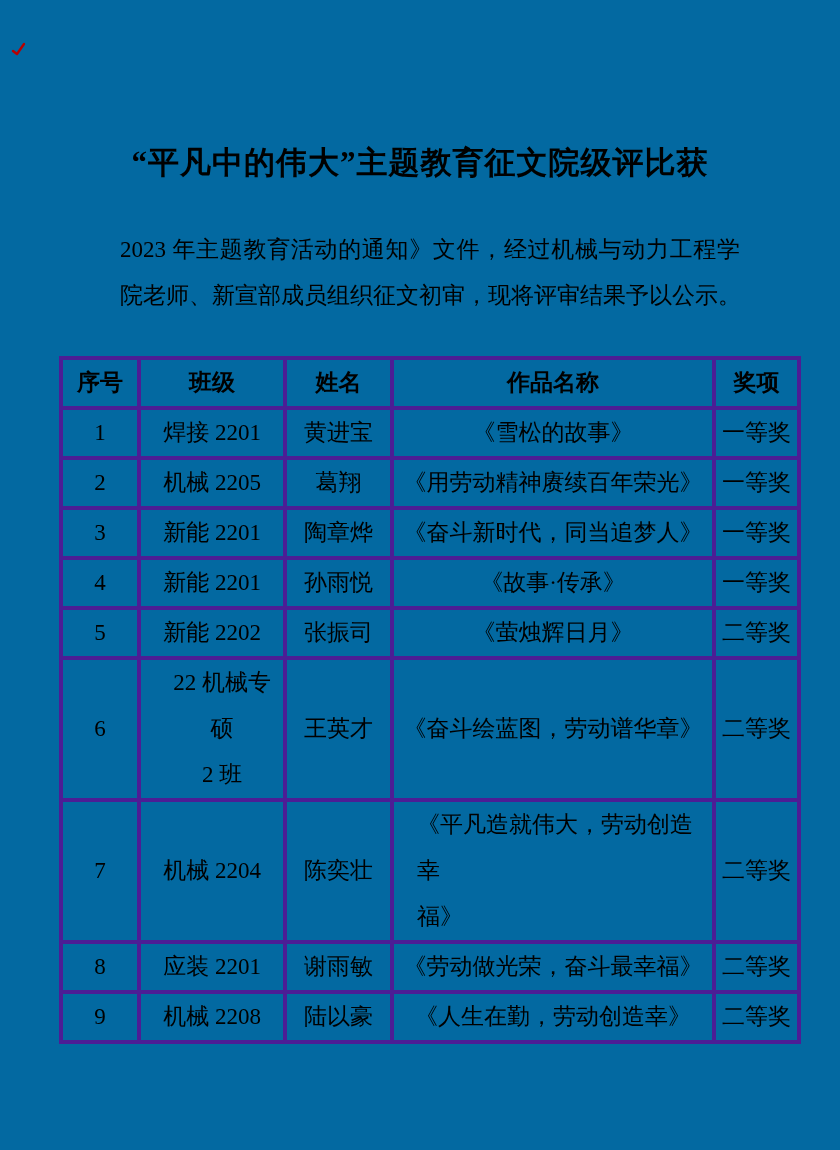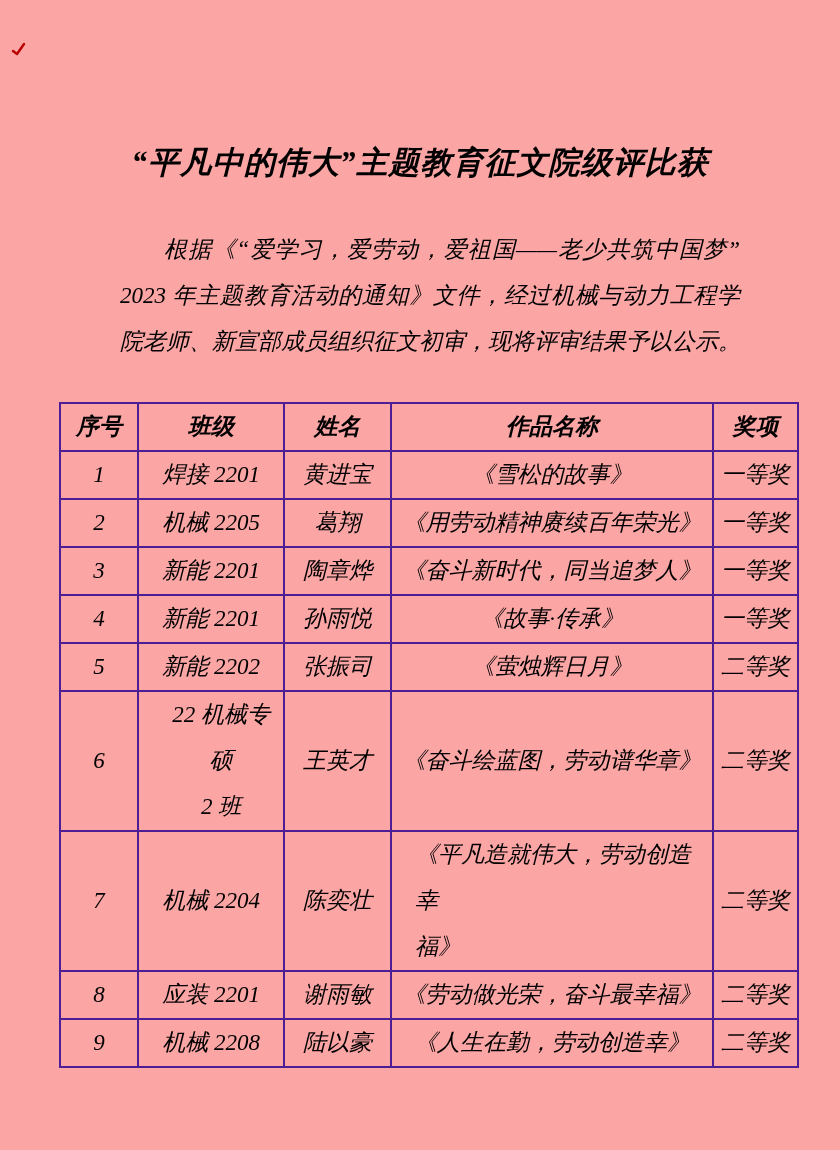--- a/index.html
+++ b/index.html
@@ -1,23 +1,22 @@
 <!DOCTYPE html>
 <html><head>
 <meta charset="utf-8">
 <style>
   html,body{margin:0;padding:0;background:#ffffff;}
   .page{
     position:relative;
     width:840px;height:1150px;
-    background:#fca5a5;
+    background:#0369a1;
     overflow:hidden;
     font-family:"Liberation Serif","DejaVu Serif",serif;
     color:#000;
-    font-style:italic;
   }
   .red-mark{position:absolute;left:10px;top:40px;width:18px;height:18px;}
   .title{
     margin:135px auto 0;
     width:680px;
     text-align:center;
     font-weight:bold;
     font-size:31px;
     line-height:56px;
     letter-spacing:1px;
@@ -37,21 +36,21 @@
   .p-line.first{text-indent:44px;}
   .p-line.last{text-align-last:left;}
   table.award{
     margin:37px 0 0 59px;
     border-collapse:collapse;
     table-layout:fixed;
     width:738px;
     font-size:23px;
   }
   table.award th,table.award td{
-    border:2px solid #4c1d95;
+    border:4px solid #4c1d95;
     text-align:center;
     vertical-align:middle;
     padding:0 3px;
     height:46px;
     white-space:nowrap;
     overflow:visible;
     line-height:44px;
   }
   table.award th{font-weight:bold;}
   table.award tr.tall th,table.award tr.tall td{height:93px;}
@@ -65,21 +64,20 @@
 
   <svg class="red-mark" viewBox="0 0 18 18">
     <polyline points="3,11 7,14 14,4" fill="none" stroke="#b80000" stroke-width="2.4" stroke-linecap="round" stroke-linejoin="round"></polyline>
   </svg>
 
   <div class="title">
     <div>“平凡中的伟大”主题教育征文院级评比获</div>
   </div>
 
   <div class="textblock">
-    <div class="p-line first">根据《“爱学习，爱劳动，爱祖国——老少共筑中国梦”</div>
     <div class="p-line">2023 年主题教育活动的通知》文件，经过机械与动力工程学</div>
     <div class="p-line">院老师、新宣部成员组织征文初审，现将评审结果予以公示。</div>
   </div>
 
   <table class="award">
     <colgroup>
       <col style="width:78px">
       <col style="width:146px">
       <col style="width:107px">
       <col style="width:322px">

